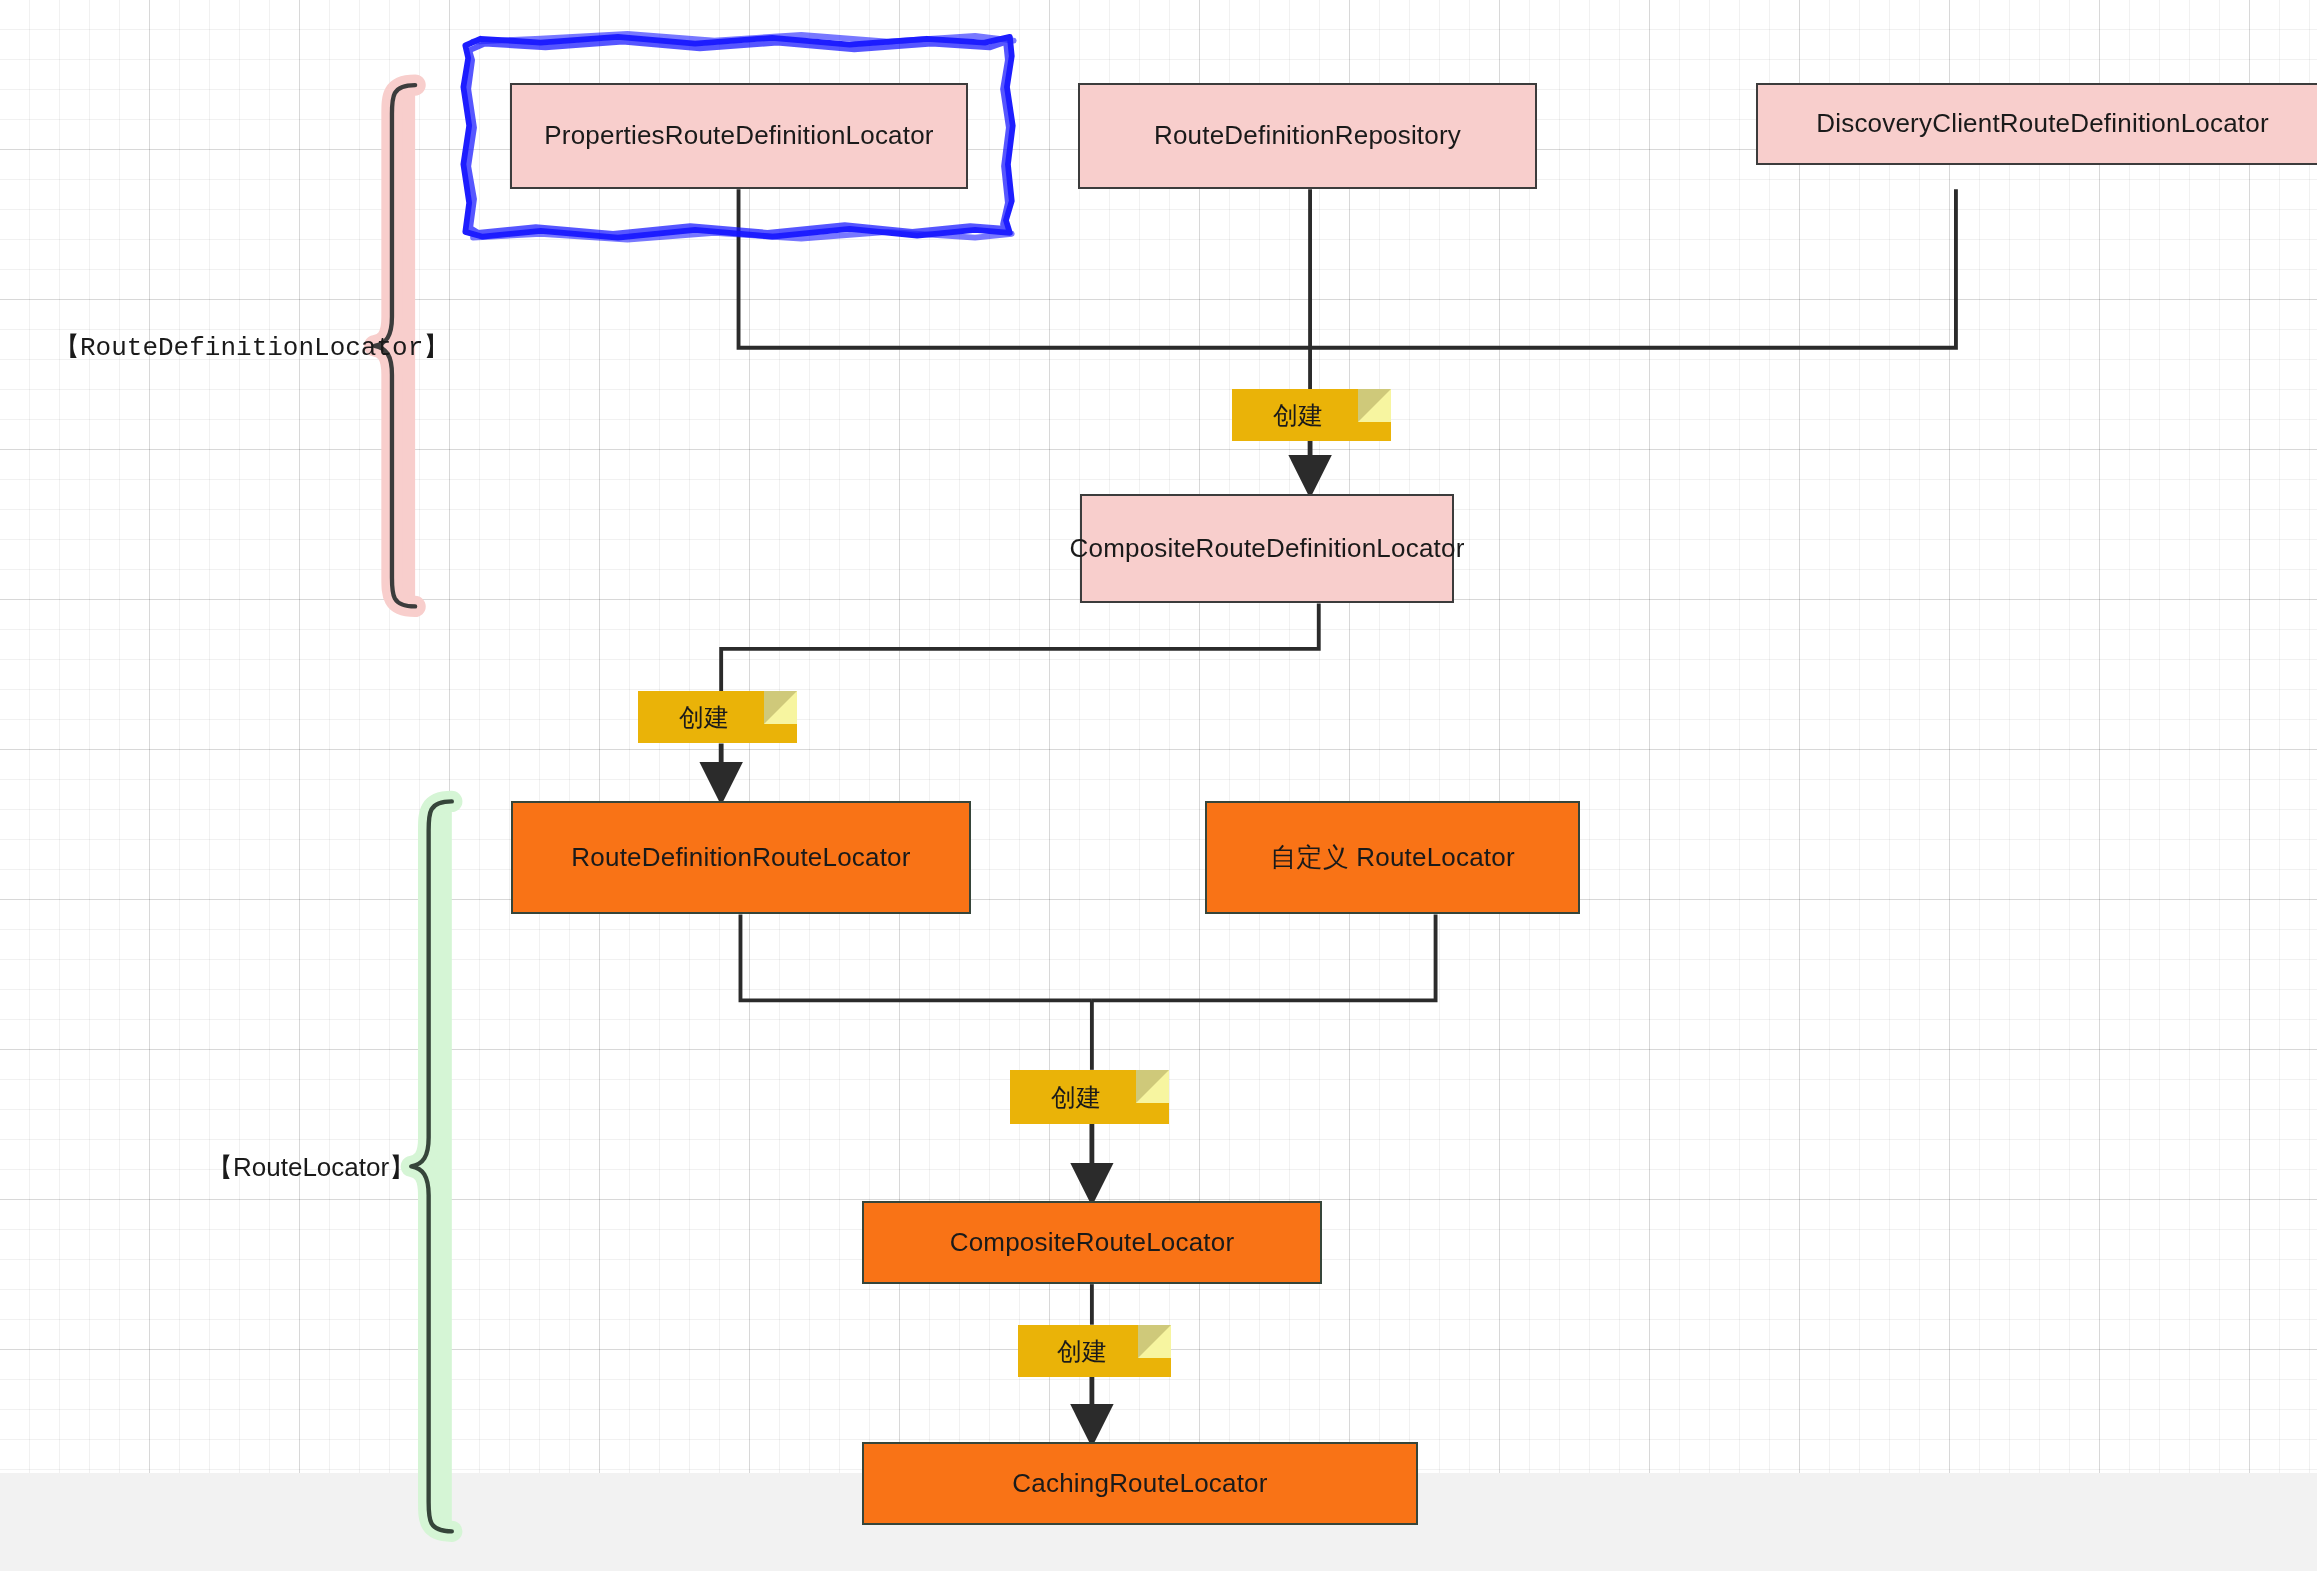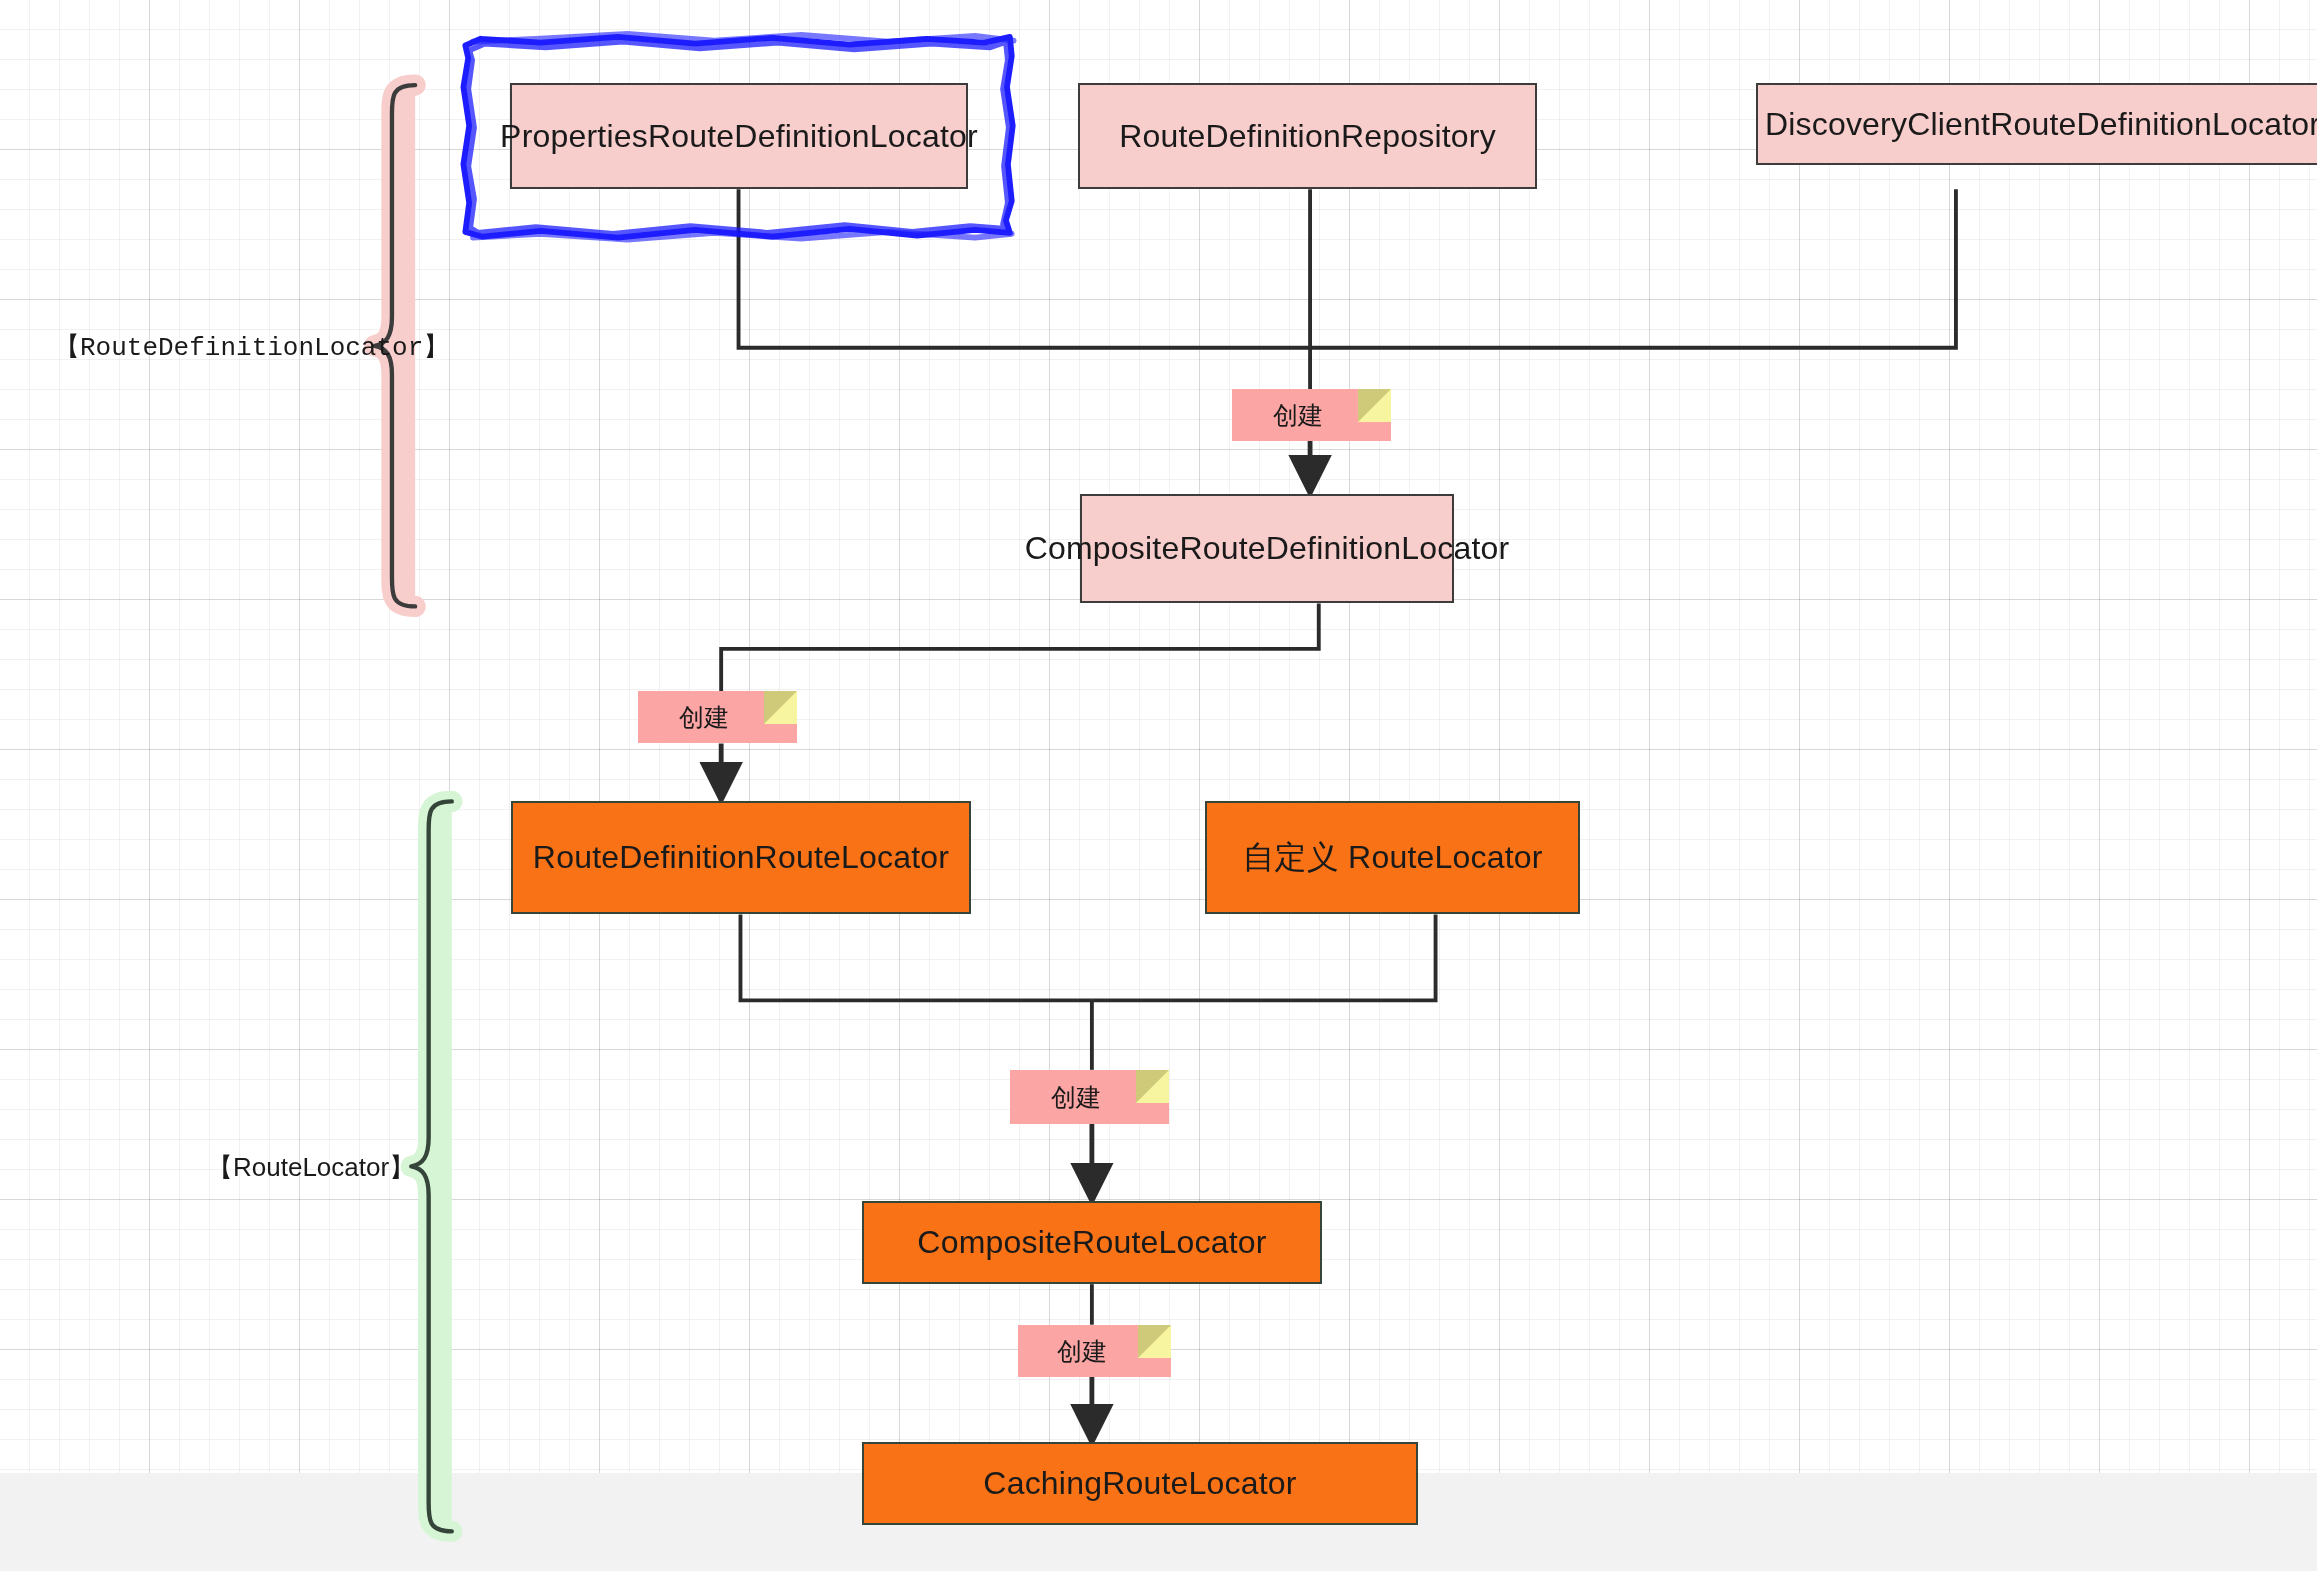--- a/index.html
+++ b/index.html
@@ -36,26 +36,26 @@
     box-sizing:border-box;
     border:2.9px solid #36393d;
     display:flex;align-items:center;justify-content:center;
     color:#1a1a1a;
     letter-spacing:0.2px;
     text-align:center;
     line-height:1.2;
   }
   .node.pink{background:#f8cecc;border-color:#3c3c3c;}
   .node.green{background:#f97316;border-color:#36453a;}
-  .node .lbl{font-size:32px;font-weight:400;}
+  .node .lbl{font-size:26px;font-weight:400;}
 
   
   .note{
     position:absolute;
-    background:#fca5a5;
+    background:#eab308;
     display:flex;align-items:center;
     box-sizing:border-box;
     color:#1a1a1a;
     font-size:25px;
   }
   .note .txt{position:relative;z-index:2;}
   .note .fold{
     position:absolute;right:0;top:0;
     width:0;height:0;
     border-style:solid;

